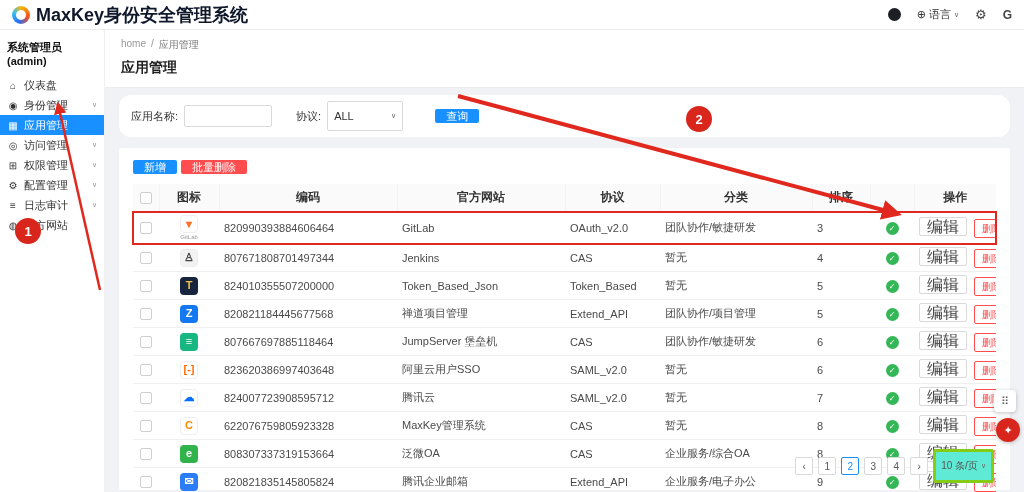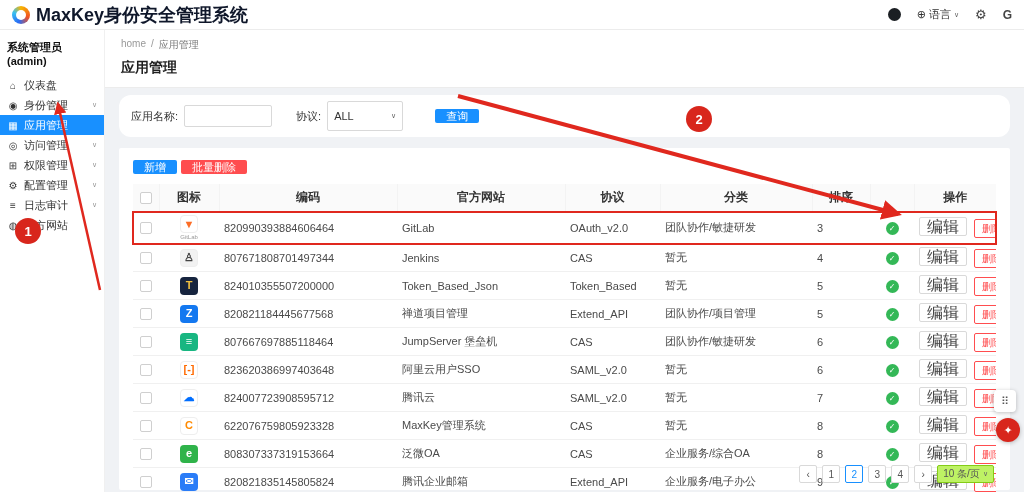--- a/index.html
+++ b/index.html
@@ -55,21 +55,21 @@
   .icwrap{display:flex;flex-direction:column;align-items:center;line-height:1}
   .appicon{width:18px;height:18px;border-radius:4px;display:inline-flex;align-items:center;justify-content:center;font-size:11px;font-weight:bold}
   .appicon-label{font-size:6px;color:#999;margin-top:1px}
   .stdot{width:13px;height:13px;border-radius:50%;background:#34b857;color:#fff;font-size:8px;display:inline-flex;align-items:center;justify-content:center}
   .c-ops .btn{margin-right:7px}
   tr.hl{outline:2px solid #e0281e;outline-offset:-1px}
 
   .pager{position:absolute;right:16px;bottom:7px;display:flex;gap:5px;align-items:center;font-size:10px;color:#555}
   .pg-btn{min-width:18px;height:18px;border:1px solid #d9d9d9;border-radius:2px;background:#fff;display:inline-flex;align-items:center;justify-content:center;padding:0 3px;cursor:pointer}
   .pg-btn.active{border-color:#1890ff;color:#1890ff}
-  .pg-size{height:18px;border:1px solid #84cc16;border-radius:2px;background:#bef264;display:inline-flex;align-items:center;gap:3px;padding:0 5px;cursor:pointer}
+  .pg-size{height:34px;border:3px solid #84cc16;border-radius:2px;background:#5eead4;display:inline-flex;align-items:center;gap:3px;padding:0 5px;cursor:pointer}
 
   
   .overlay{position:absolute;inset:0;z-index:20;pointer-events:none}
   .ann-circle{position:absolute;width:26px;height:26px;border-radius:50%;background:#d8261c;color:#fff;font-weight:bold;font-size:13px;display:flex;align-items:center;justify-content:center;z-index:21;pointer-events:none}
   .ann1{left:15px;top:218px}
   .ann2{left:686px;top:106px}
 
   
   .fw-handle{position:absolute;right:8px;top:390px;width:22px;height:22px;background:#fff;border-radius:4px;box-shadow:0 1px 4px rgba(0,0,0,.25);display:flex;align-items:center;justify-content:center;font-size:11px;color:#555;z-index:15;cursor:pointer}
   .fw-badge{position:absolute;right:4px;top:418px;width:24px;height:24px;background:#d8261c;border-radius:50%;color:#fff;display:flex;align-items:center;justify-content:center;font-size:11px;z-index:15;cursor:pointer;box-shadow:0 1px 4px rgba(0,0,0,.25)}

